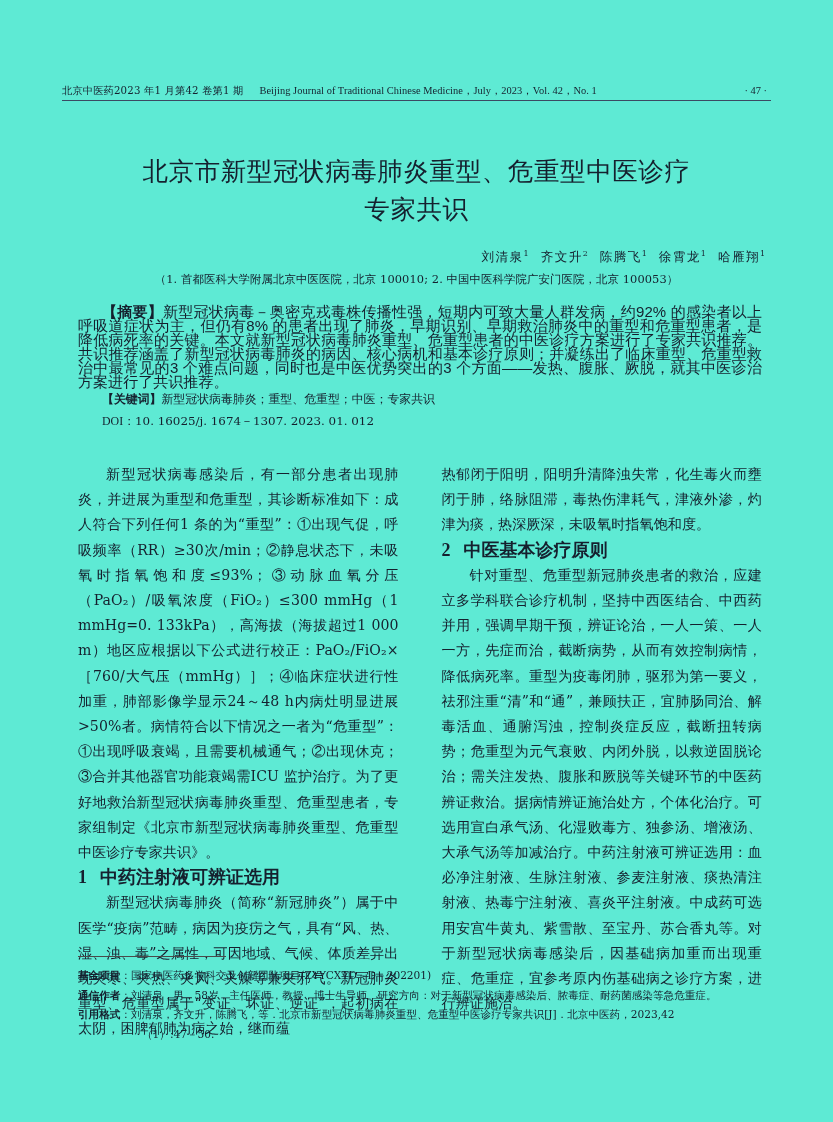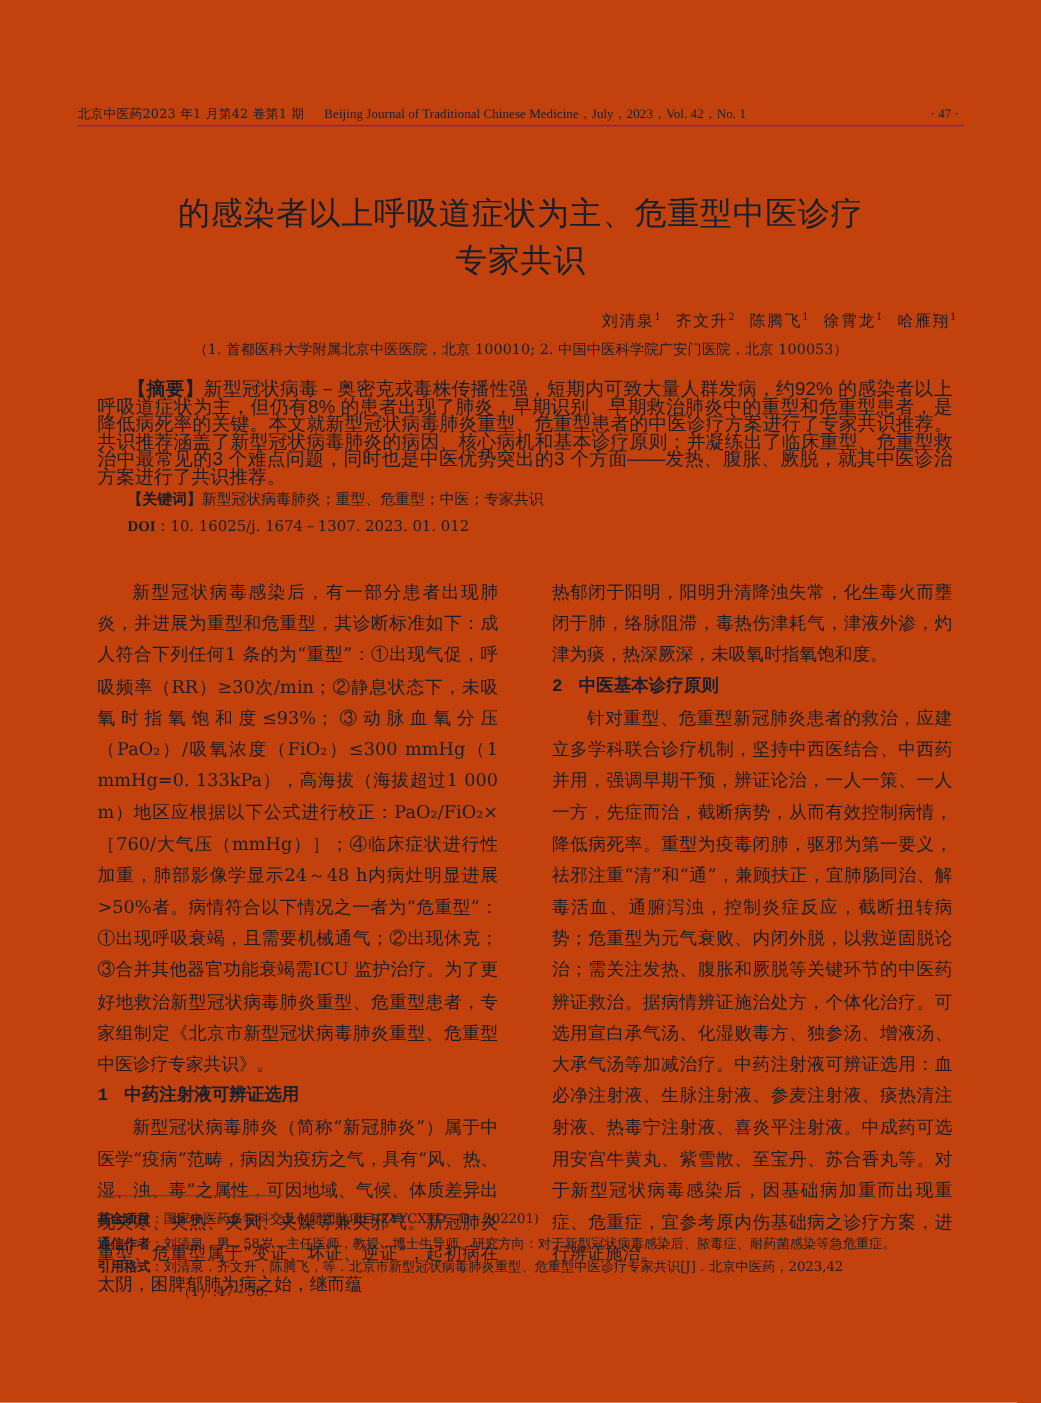--- a/index.html
+++ b/index.html
@@ -13,21 +13,21 @@
     font-family: "Liberation Serif", "DejaVu Serif", serif;
     color: #1a1a1a;
     position: relative;
     overflow: hidden;
   }
   .page {
     position: absolute;
     left: 0; top: 0;
     width: 833px;
     height: 1122px;
-    background: #c2410c;
+    background: #5eead4;
   }
 
   
   .running-head {
     position: absolute;
     left: 62px;
     top: 84px;
     width: 709px;
     display: flex;
     align-items: baseline;
@@ -137,21 +137,21 @@
   }
   .doi-line {
     font-family: "DejaVu Serif", serif;
     font-size: 11.9px;
     line-height: 22px;
     text-indent: 24px;
     color: #15202e;
   }
   .doi-label {
     font-family: "Liberation Serif", serif;
-    font-weight: bold;
+    font-weight: normal;
   }
 
   
   .columns {
     position: absolute;
     left: 78px;
     top: 462px;
     width: 684px;
     height: 492px;
     display: flex;
@@ -167,22 +167,22 @@
     line-height: 25.2px;
     text-align: justify;
     text-justify: inter-character;
     text-indent: 28px;
     color: #15202e;
     margin: 0;
     letter-spacing: 0.05px;
   }
   .body-para.noindent { text-indent: 0; }
   .sec-head {
-    font-family: Liberation Mono, monospace;
-    font-size: 14px;
+    font-family: Liberation Serif, serif;
+    font-size: 18px;
     line-height: 25.2px;
     font-weight: bold;
     color: #15202e;
     margin: 0;
   }
   .sec-num { margin-right: 13px; }
 
   
   .foot-rule {
     position: absolute;
@@ -221,21 +221,21 @@
   <div class="running-head">
     <div class="rh-inner">
       <span class="rh-cn">北京中医药2023 年1 月第42 卷第1 期</span>
       <span class="rh-en">Beijing Journal of Traditional Chinese Medicine，July，2023，Vol. 42，No. 1</span>
       <span class="rh-spacer"></span>
       <span class="rh-page">· 47 ·</span>
     </div>
   </div>
 
   <div class="title-block">
-    <div class="title-line">的感染者以上呼吸道症状为主、危重型中医诊疗</div>
+    <div class="title-line">北京市新型冠状病毒肺炎重型、危重型中医诊疗</div>
     <div class="title-line">专家共识</div>
   </div>
 
   <div class="authors">
     <span class="author-item"><span>刘清泉</span><sup>1</sup></span><span class="author-item"><span>齐文升</span><sup>2</sup></span><span class="author-item"><span>陈腾飞</span><sup>1</sup></span><span class="author-item"><span>徐霄龙</span><sup>1</sup></span><span class="author-item"><span>哈雁翔</span><sup>1</sup></span>
   </div>
   <div class="affil">（1. 首都医科大学附属北京中医医院，北京 100010; 2. 中国中医科学院广安门医院，北京 100053）</div>
 
   <div class="abstract-block">
     <div class="abs-para"><span class="abs-label">【摘要】</span><span>新型冠状病毒－奥密克戎毒株传播性强，短期内可致大量人群发病，约92% 的感染者以上呼吸道症状为主，但仍有8% 的患者出现了肺炎，早期识别、早期救治肺炎中的重型和危重型患者，是降低病死率的关键。本文就新型冠状病毒肺炎重型、危重型患者的中医诊疗方案进行了专家共识推荐。共识推荐涵盖了新型冠状病毒肺炎的病因、核心病机和基本诊疗原则；并凝练出了临床重型、危重型救治中最常见的3 个难点问题，同时也是中医优势突出的3 个方面——发热、腹胀、厥脱，就其中医诊治方案进行了共识推荐。</span></div>

